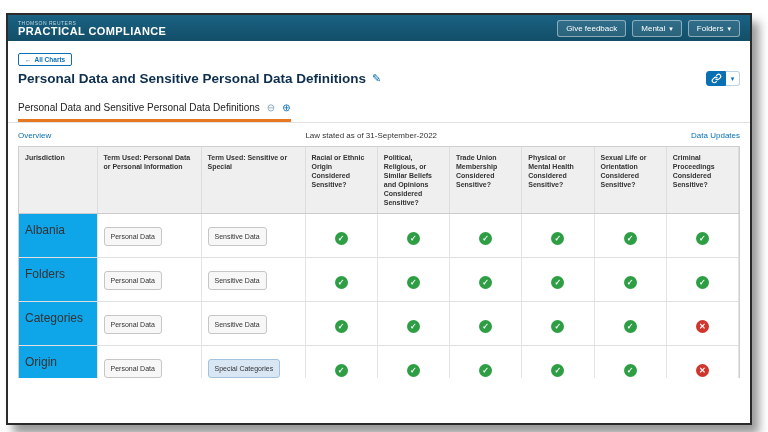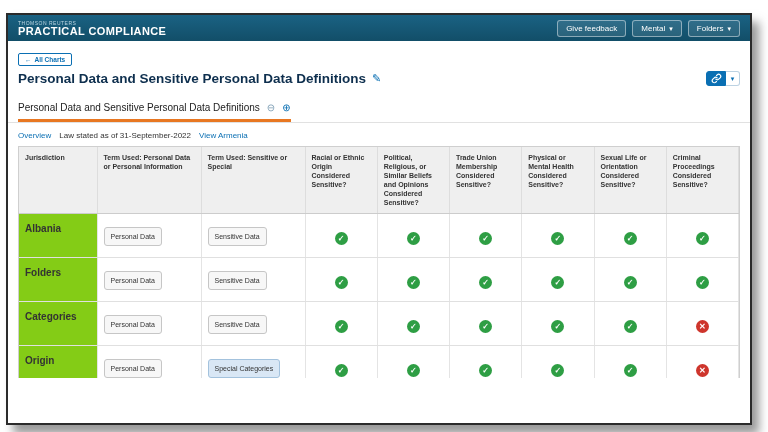--- a/index.html
+++ b/index.html
@@ -38,34 +38,34 @@
   
   .tab-row { margin-top:9px; padding:0 10px; border-bottom:1px solid #e1e1e1; }
   .tab { display:inline-flex; align-items:center; gap:7px; padding-bottom:6px;
          border-bottom:3px solid #e87722; }
   .tab-label { font-size:10px; color:#222; }
   .circle-icon { font-size:10px; line-height:10px; cursor:pointer; }
   .minus { color:#7f9fb5; }
   .plus { color:#0a6fb3; }
 
   
-  .meta-row { padding:8px 10px 6px; font-size:8px; display:flex; gap:8px; align-items:center; }
+  .meta-row { padding:8px 10px 6px; font-size:8px; display:flex; gap:8px; align-items:center;justify-content:space-between; }
   .meta-link { color:#0a6fb3; cursor:pointer; text-decoration:none; }
   .meta-text { color:#333; }
 
   
   .table-wrap { margin:0 10px; border:1px solid #cfcfcf; border-bottom:none; overflow:hidden;
                 height:232px; }
   table { width:100%; border-collapse:collapse; table-layout:fixed; }
   thead th { background:#efefef; font-size:7px; font-weight:bold; color:#333;
              text-align:left; vertical-align:top; padding:6px 6px;
              border-right:1px solid #ddd; border-bottom:1px solid #ccc; line-height:9px; }
   tbody td { border-right:1px solid #e4e4e4; border-bottom:1px solid #e0e0e0;
              padding:6px; vertical-align:middle; height:44px; background:#fff; }
-  td.jur { font-size:10px; font-weight:bold; color:#333; background:#84cc16; vertical-align:top; padding-top:9px; }
+  td.jur { font-size:12px; font-weight:normal; color:#333; background:#0ea5e9; vertical-align:top; padding-top:9px; }
   td.mark-cell { text-align:center; }
   .chip { font-family:inherit; font-size:7px; color:#333; background:#f7f7f7;
           border:1px solid #c6c6c6; border-radius:3px; padding:4px 6px; cursor:pointer;
           max-width:84px; text-align:left; line-height:9px; display:inline-block; }
   .chip.blue { background:#d9e7f5; border-color:#a3c2dd; }
   .mark { display:inline-flex; width:13px; height:13px; border-radius:50%;
           align-items:center; justify-content:center; color:#fff; font-size:8px;
           font-weight:bold; line-height:13px; }
   .mark.yes { background:var(--green,#2e9e44); }
   .mark.no  { background:var(--red,#ce352c); }
@@ -122,21 +122,21 @@
     <div class="tab">
       <span class="tab-label">Personal Data and Sensitive Personal Data Definitions</span>
       <span class="circle-icon minus">⊖</span>
       <span class="circle-icon plus">⊕</span>
     </div>
   </div>
 
   <div class="meta-row">
     <a class="meta-link">Overview</a>
     <span class="meta-text">Law stated as of 31-September-2022</span>
-    <a class="meta-link">View Armenia</a>
+    <a class="meta-link">Data Updates</a>
   </div>
 
   <div class="table-wrap">
     <table>
       <colgroup>
         <col style="width:78px">
           <col style="width:104px">
           <col style="width:104px">
         <col>
           <col>

